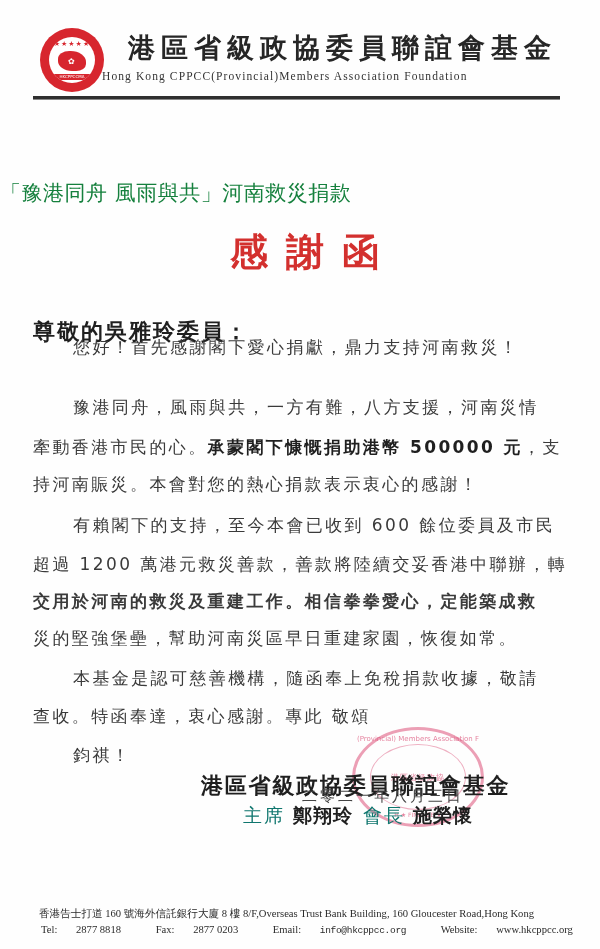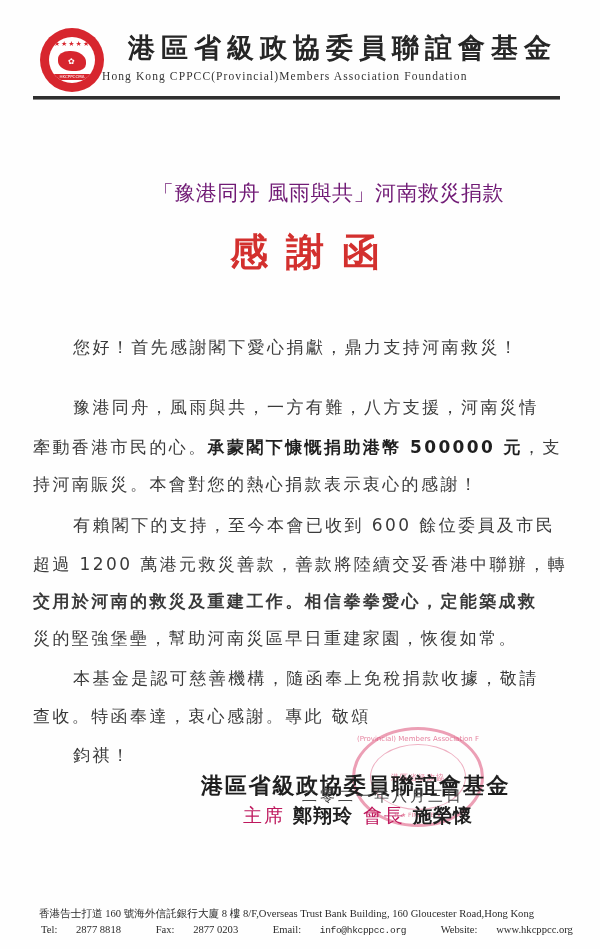--- a/index.html
+++ b/index.html
@@ -20,21 +20,21 @@
                  font-family: "DejaVu Sans", sans-serif; background: #d7262e; line-height: 6px; }
 
     .org-title-zh { position: absolute; left: 128px; top: 30px; font-size: 27px; font-weight: bold; letter-spacing: 6px;
                     color: #262626; font-family: "DejaVu Serif", serif; white-space: nowrap; }
     .org-title-en { position: absolute; left: 102px; top: 70px; font-size: 11.5px; letter-spacing: 1.1px; color: #333;
                     font-family: "Liberation Serif", serif; white-space: nowrap; }
     .head-rule { position: absolute; left: 33px; top: 96px; width: 527px; height: 4px; background: #2f2f2f;
                  border-bottom: 1px solid #888; }
 
     
-    .event-title { position: absolute; left: 0; width: 504px; top: 179px; text-align: right; color: #701a75;
+    .event-title { position: absolute; left: 0; width: 504px; top: 179px; text-align: left; color: #15803d;
                    font-size: 21px; font-family: "DejaVu Sans", sans-serif; white-space: nowrap; letter-spacing: 0.5px; }
     .letter-title { position: absolute; left: 0; width: 600px; top: 227px; text-align: center; color: #d3302e;
                     font-size: 38px; font-weight: bold; letter-spacing: 18px; padding-left: 28px;
                     font-family: "DejaVu Sans", sans-serif; }
 
     
     .salutation { position: absolute; left: 33px; top: 317px; font-size: 22px; font-weight: bold; color: #1f1f1f;
                   font-family: "DejaVu Sans", sans-serif; letter-spacing: 2px; white-space: nowrap; }
     .line { position: absolute; left: 33px; font-size: 17px; color: #3a3a3a; white-space: nowrap;
             font-family: "DejaVu Sans", sans-serif; letter-spacing: 2.4px; }
@@ -50,21 +50,21 @@
                   color: rgba(220, 80, 120, 0.7); font-family: "DejaVu Sans", sans-serif; }
     .stamp-zh { font-size: 8px; color: rgba(220, 80, 120, 0.7); font-family: "DejaVu Sans", sans-serif; letter-spacing: 1px; }
     .stamp-bottom { position: absolute; bottom: 6px; left: 0; right: 0; text-align: center; font-size: 6px;
                     color: rgba(220, 80, 120, 0.7); font-family: "DejaVu Sans", sans-serif; }
 
     
     .sig-org { position: absolute; left: 201px; top: 771px; font-size: 22px; font-weight: bold; color: #1f1f1f;
                letter-spacing: 1.8px; white-space: nowrap; font-family: "DejaVu Sans", sans-serif; }
     .sig-names { position: absolute; left: 243px; top: 803px; font-size: 19px; color: #2a2a2a; white-space: nowrap;
                  font-family: "DejaVu Sans", sans-serif; }
-    .sig-names .role { color: #be185d; font-weight: normal; letter-spacing: 2px; }
+    .sig-names .role { color: #0f766e; font-weight: normal; letter-spacing: 2px; }
     .sig-names .name { font-weight: bold; color: #1f1f1f; letter-spacing: 1px; margin: 0 10px 16px 8px; }
     .sig-date { position: absolute; left: 302px; top: 787px; font-size: 15px; color: #444; letter-spacing: 3px;
                 white-space: nowrap; font-family: "DejaVu Sans", sans-serif; }
 
     
     .footer-address { position: absolute; left: 39px; top: 907px; font-size: 10.6px; color: #2a2a2a; white-space: nowrap;
                       font-family: "Liberation Serif", serif; }
     .footer-contact { position: absolute; left: 41px; top: 924px; font-size: 10.6px; color: #2a2a2a; white-space: nowrap;
                       font-family: "Liberation Serif", serif; }
     .footer-contact span { margin-right: 16px; }
@@ -83,20 +83,21 @@
       <div class="logo-band">HKCPPCCMA</div>
     </div>
   </div>
   <div class="org-title-zh">港區省級政協委員聯誼會基金</div>
   <div class="org-title-en">Hong Kong CPPCC(Provincial)Members Association Foundation</div>
   <div class="head-rule"></div>
 
   <div class="event-title">「豫港同舟  風雨與共」河南救災捐款</div>
   <div class="letter-title">感謝函</div>
 
+  <div class="salutation">尊敬的吳雅玲委員：</div>
 
   <div class="line indent" style="top:336px;">您好！首先感謝閣下愛心捐獻，鼎力支持河南救災！</div>
   <div class="line indent" style="top:396px;">豫港同舟，風雨與共，一方有難，八方支援，河南災情</div>
   <div class="line" style="top:436px;">
     <span>牽動香港市民的心。</span><span class="bold">承蒙閣下慷慨捐助港幣 500000 元</span><span>，支</span>
   </div>
   <div class="line" style="top:473px;">持河南賑災。本會對您的熱心捐款表示衷心的感謝！</div>
   <div class="line indent" style="top:514px;">有賴閣下的支持，至今本會已收到 600 餘位委員及市民</div>
   <div class="line" style="top:553px;">超過 1200 萬港元救災善款，善款將陸續交妥香港中聯辦，轉</div>
   <div class="line" style="top:590px;font-weight:bold;">交用於河南的救災及重建工作。相信拳拳愛心，定能築成救</div>

